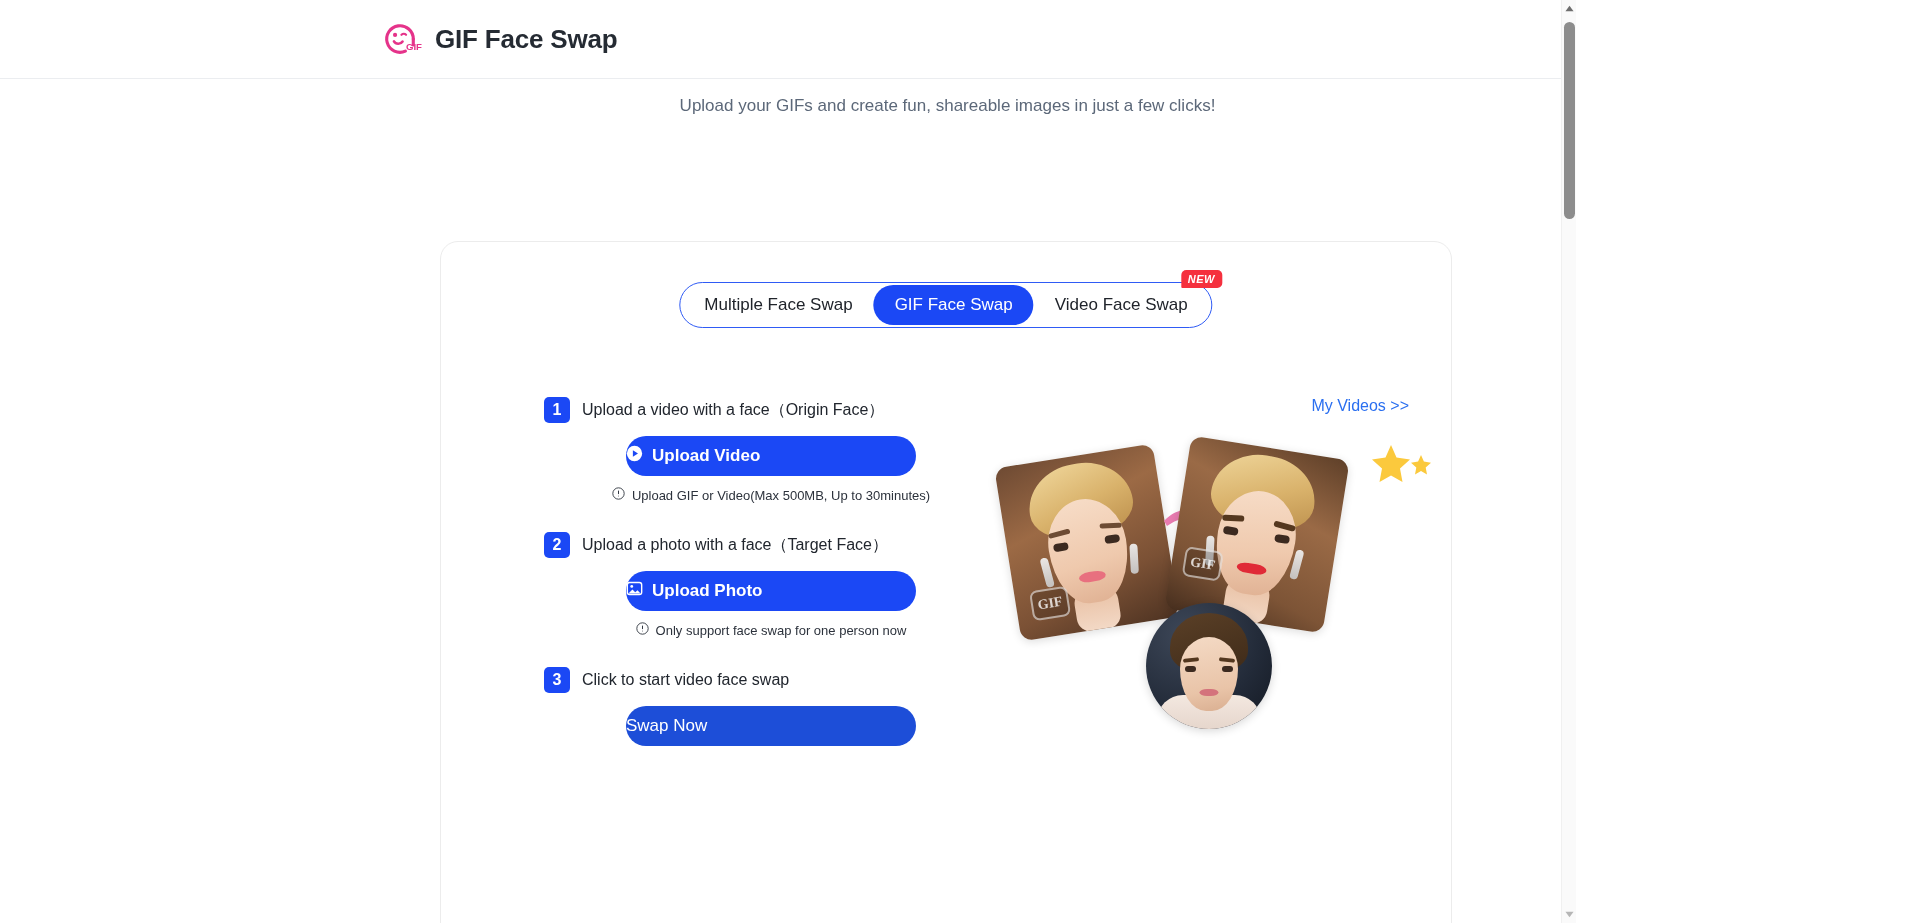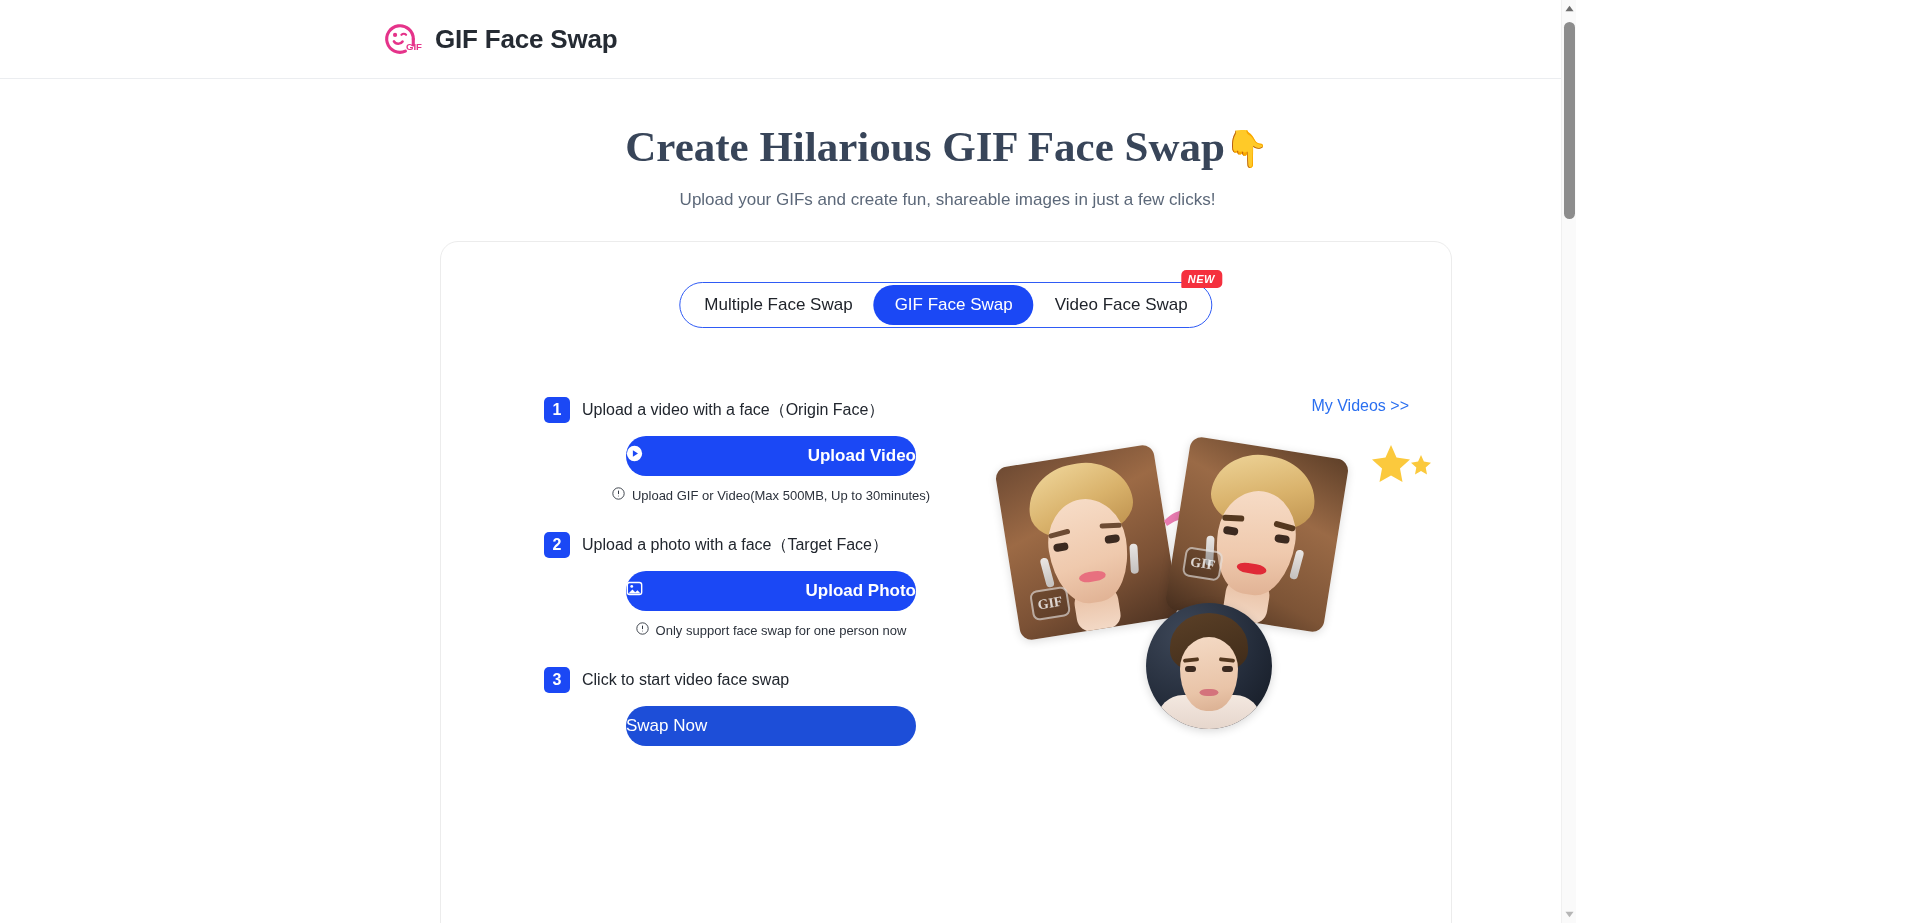--- a/index.html
+++ b/index.html
@@ -210,21 +210,21 @@
     height: 40px;
     border: none;
     border-radius: 20px;
     background: #1b48f5;
     color: #ffffff;
     font-family: "Liberation Sans", sans-serif;
     font-size: 17px;
     font-weight: 600;
     display: flex;
     align-items: center;
-    justify-content: space-between;
+    justify-content: flex-start;
     gap: 9px;
     cursor: pointer;
   }
   .action-btn.disabled {
     background: #1d4ed8;
     cursor: default;
     font-weight: 500;
   }
 
   .step-hint {
@@ -455,23 +455,20 @@
           <path d="M17.4 26.6c1.9 3.4 7.2 3.6 9.4.2" fill="none" stroke="#e5338a" stroke-width="2.8" stroke-linecap="round"></path>
           <text x="30.5" y="36.4" font-family="Liberation Sans, sans-serif" font-size="10.5" font-weight="bold" fill="#e5338a">GIF</text>
         </svg>
       </span>
       <span id="brand-title">GIF Face Swap</span>
     </a>
 
   </div>
 
   <div id="hero">
-    <h1 id="page-title">
-      <span>Create Hilarious GIF Face Swap</span><span class="emoji">👇</span>
-    </h1>
     <p id="page-subtitle">Upload your GIFs and create fun, shareable images in just a few clicks!</p>
   </div>
 
   <div id="main-card">
 
     <div id="tab-switcher">
       <div class="tab">Multiple Face Swap</div>
       <div class="tab active">GIF Face Swap</div>
       <div class="tab">
         <span>Video Face Swap</span>

